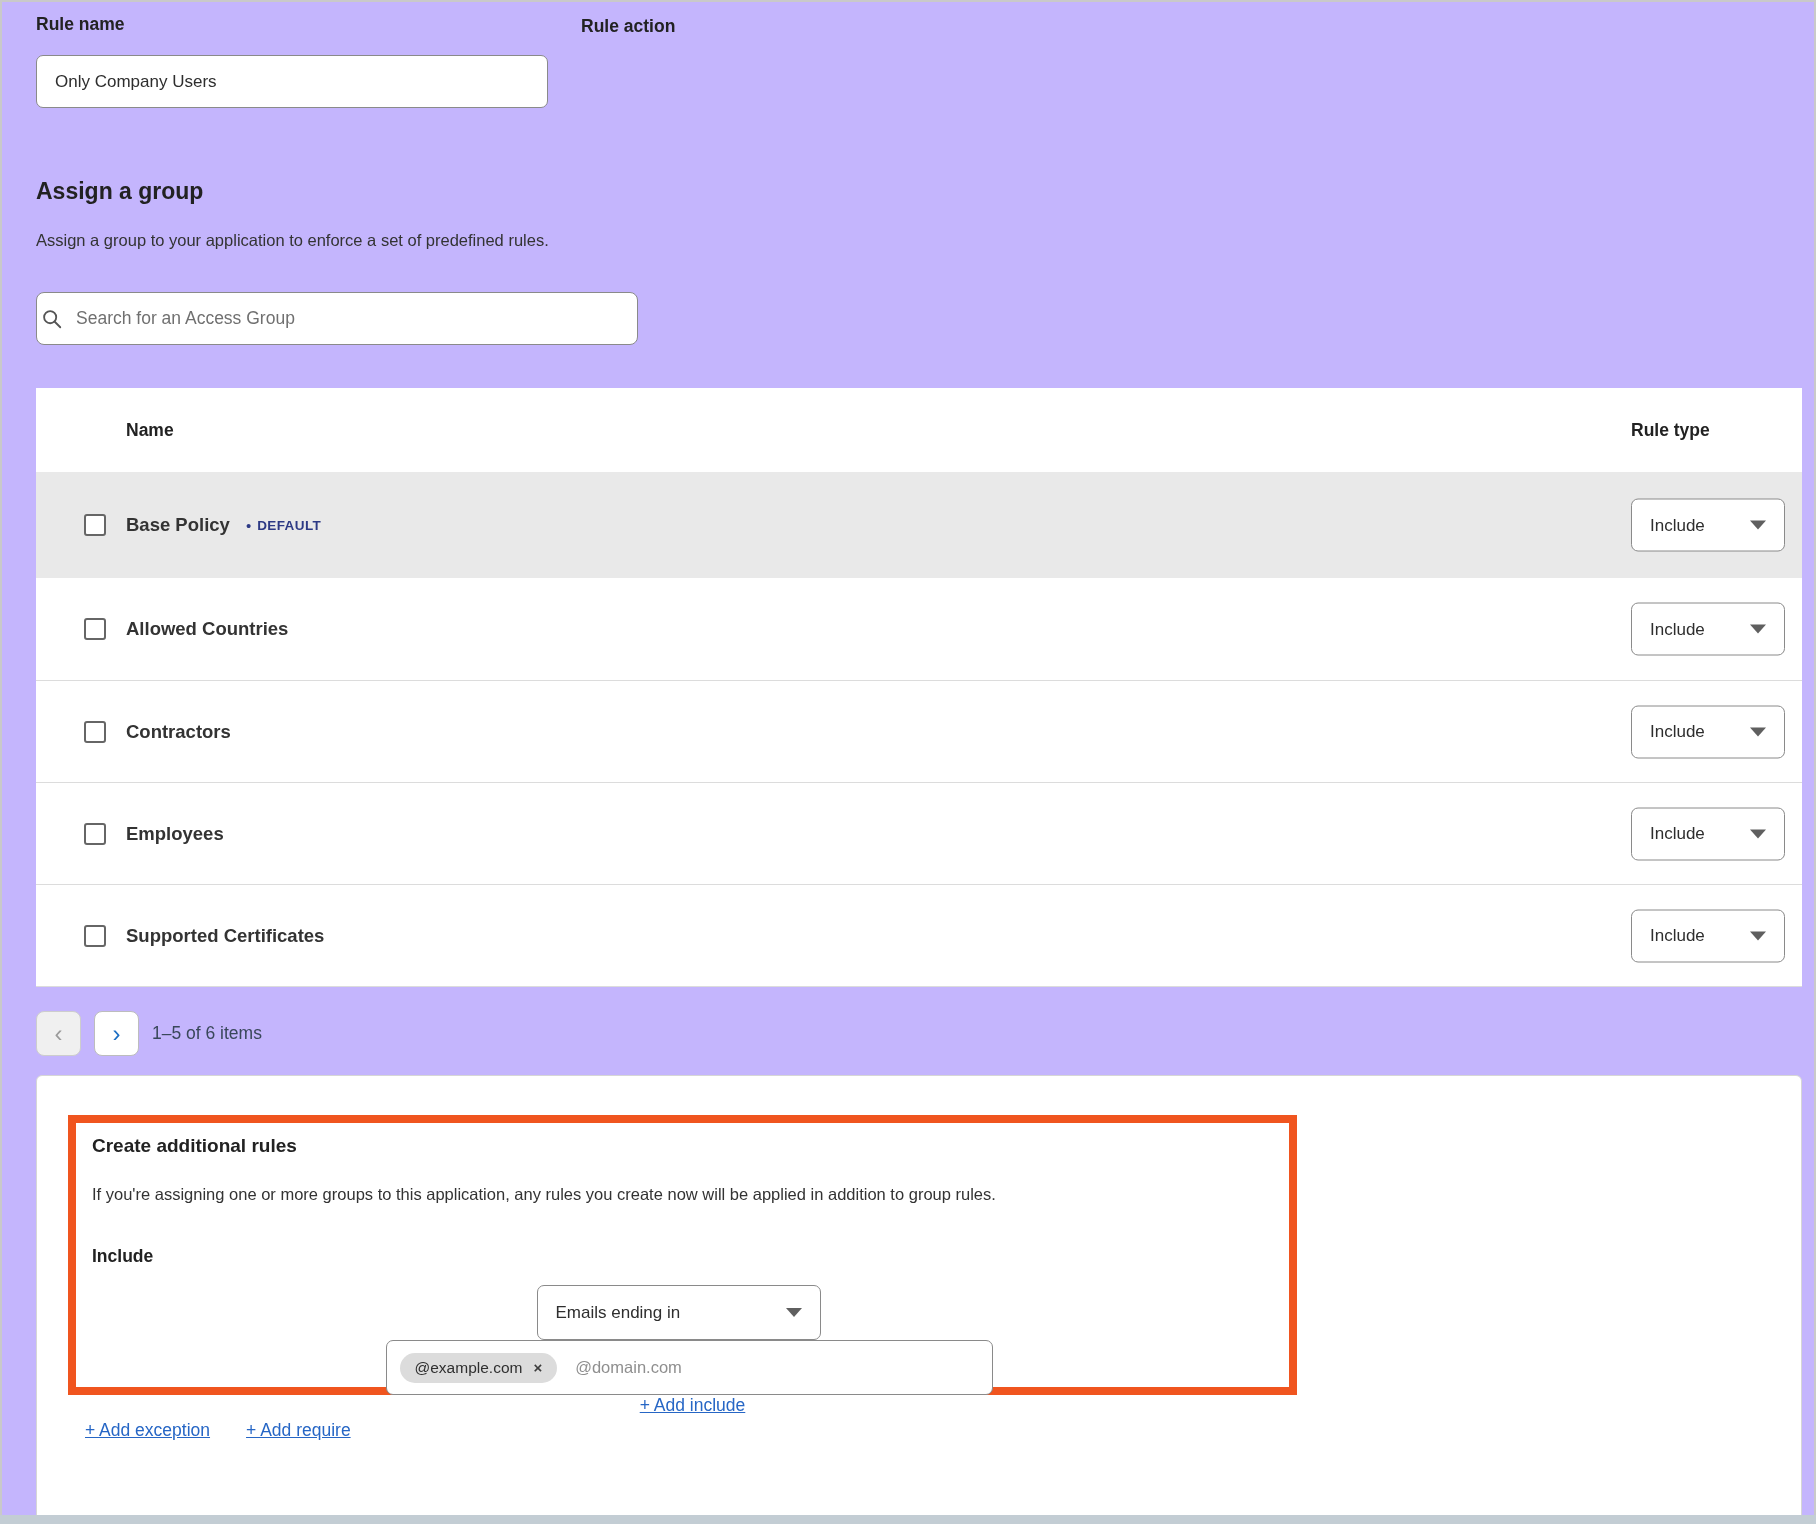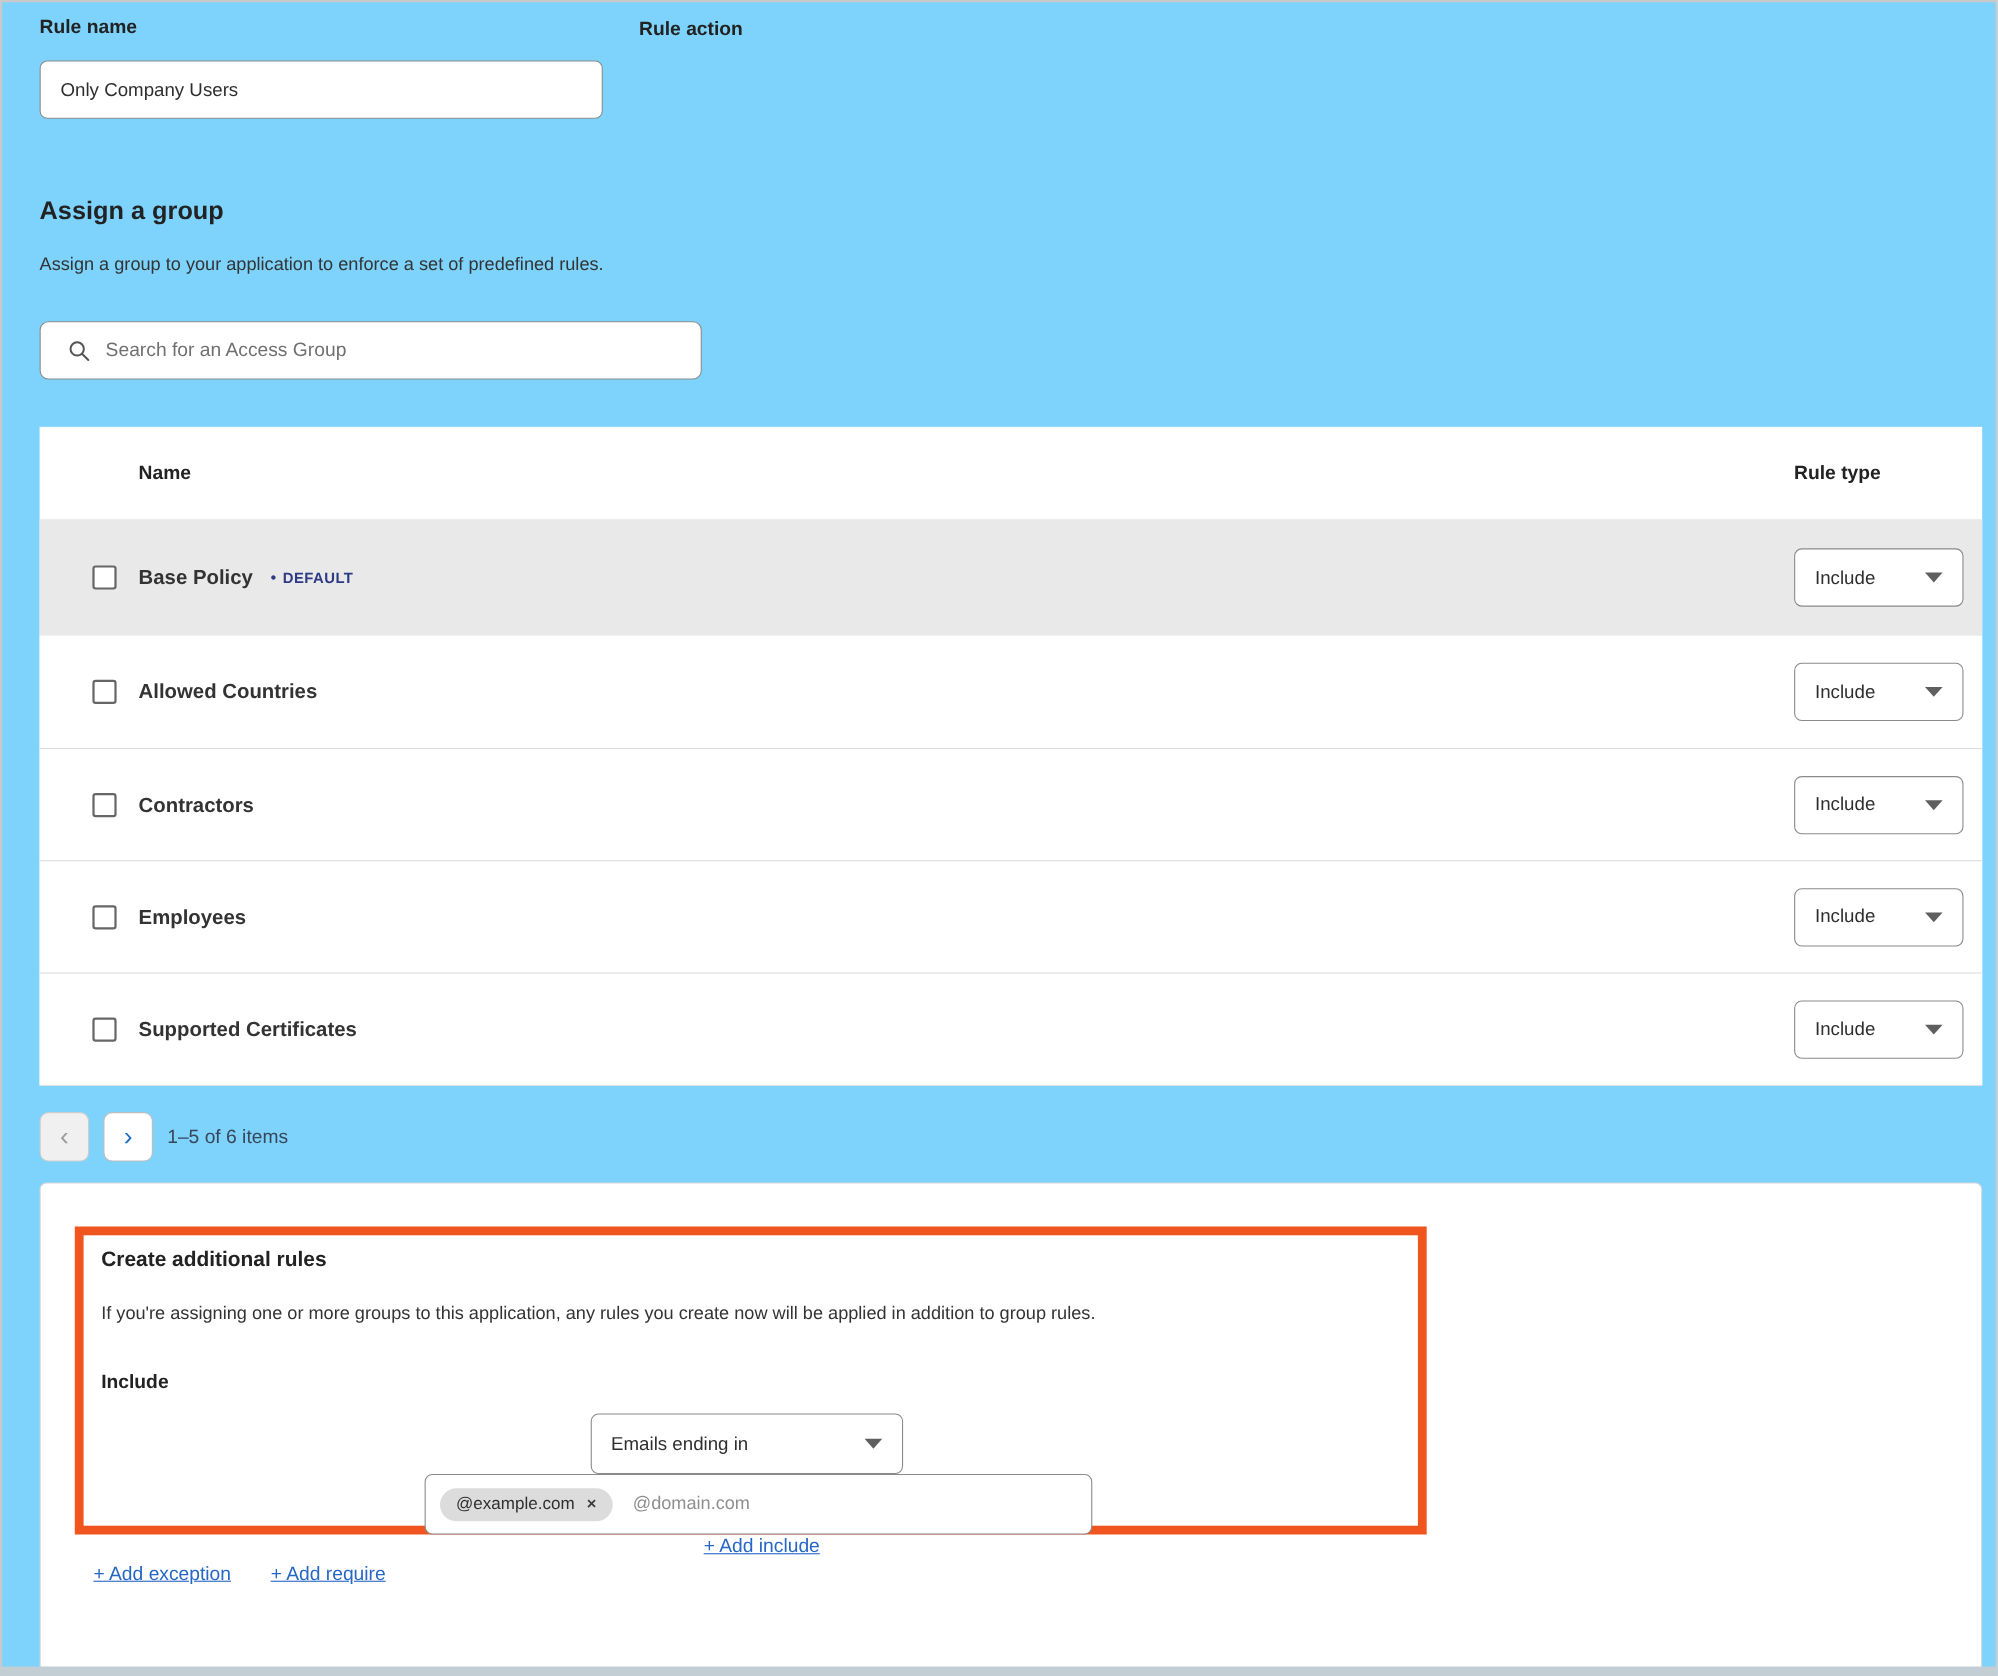--- a/index.html
+++ b/index.html
@@ -3,21 +3,21 @@
 <meta charset="utf-8">
 <style>
   * { box-sizing: border-box; margin: 0; padding: 0; }
   html,body { background:#e9e9e9; }
   body { font-family: "Liberation Sans", sans-serif; }
 
   .page {
     position: relative;
     width: 1816px;
     height: 1524px;
-    background: #7dd3fc;
+    background: #c4b5fd;
     overflow: hidden;
     box-shadow: inset 0 0 0 2px #c9c9c9;
     color: #2e2e2e;
   }
 
   
   .field-label { position:absolute; font-size:17.5px; font-weight:700; color:#222; }
   .lbl-rule-name { left:36px; top:14px; }
   .lbl-rule-action { left:581px; top:16px; }
 
@@ -41,21 +41,21 @@
     border-top:9px solid #5f5f5f; flex:none;
   }
 
   
   .section-heading { position:absolute; left:36px; top:178px; font-size:23px; font-weight:700; color:#222; }
   .section-desc { position:absolute; left:36px; top:231px; font-size:16.5px; color:#333; }
 
   .search-box {
     position:absolute; left:36px; top:292px; width:602px; height:53px;
     border:1.5px solid #8a8a8a; border-radius:8px; background:#fff;
-    display:flex; align-items:center; padding:0 24px; gap:13px;
+    display:flex; align-items:center; padding:0 4px; gap:13px;
   }
   .search-box svg { flex:none; }
   .search-box input {
     border:none; outline:none; flex:1; font-family:"Liberation Sans",sans-serif;
     font-size:17.5px; color:#2e2e2e; background:transparent;
   }
   .search-box input::placeholder { color:#707070; }
 
   
   .group-table {

